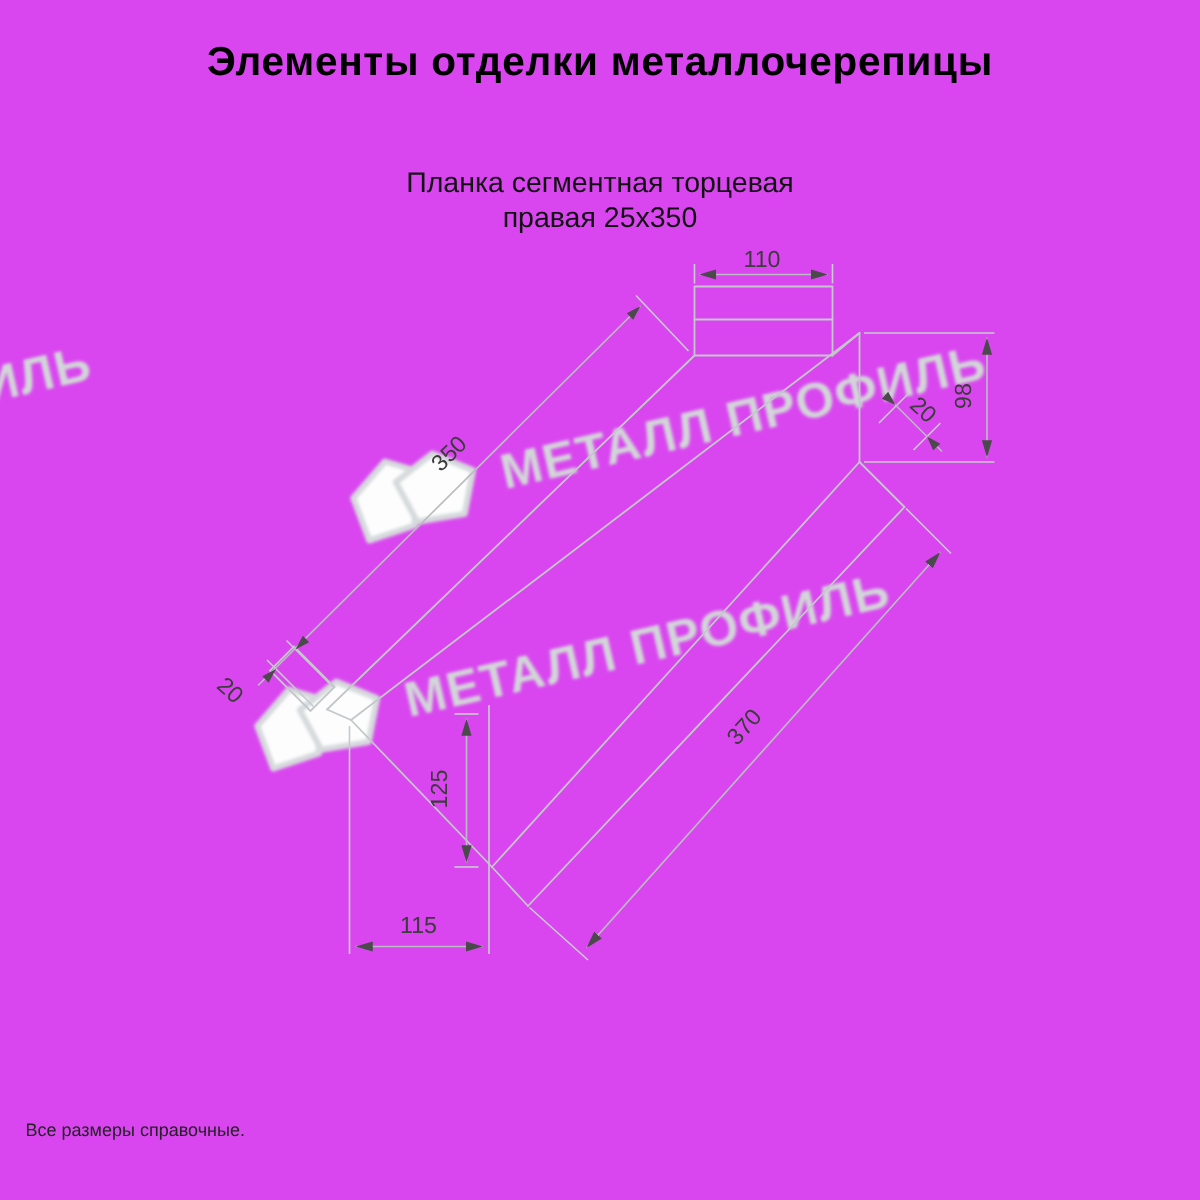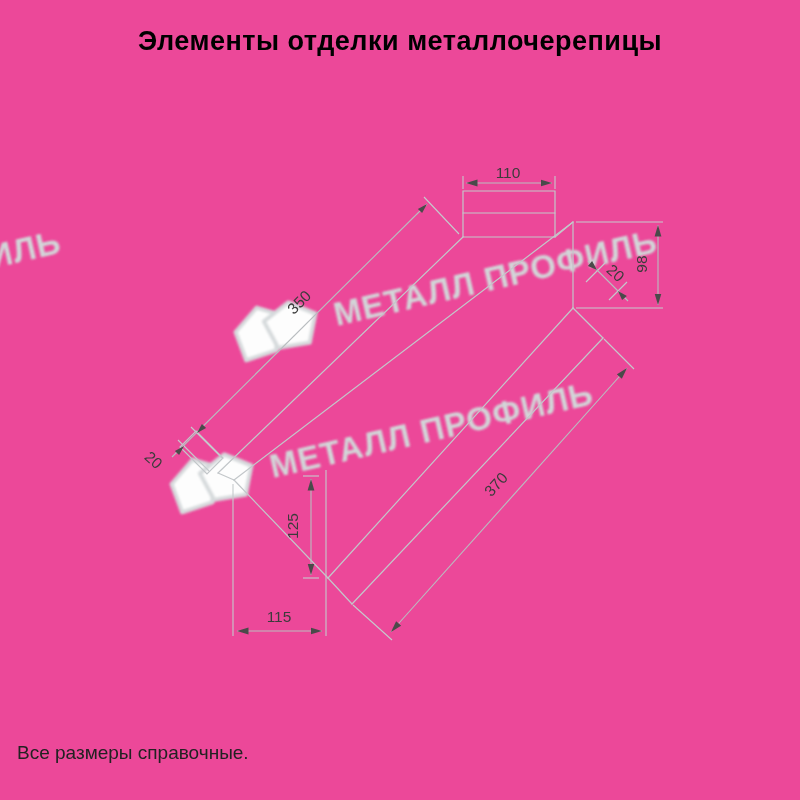--- a/index.html
+++ b/index.html
@@ -1,22 +1,22 @@
 <!DOCTYPE html>
 <html><head>
 <meta charset="utf-8">
 <style>
   html,body{margin:0;padding:0;background:#ffffff;}
-  .page{position:relative;width:800px;height:800px;background:#ec4899;overflow:hidden;
+  .page{position:relative;width:800px;height:800px;background:#d946ef;overflow:hidden;
         font-family:"Liberation Sans",sans-serif;}
   .title{position:absolute;top:26px;left:0;width:800px;text-align:center;
          font-size:27px;font-weight:bold;color:#000;letter-spacing:0.5px;}
   .subtitle{position:absolute;top:111px;left:0;width:800px;text-align:center;
             font-size:19px;line-height:23px;color:#111;}
-  .notes{position:absolute;left:17px;top:740px;font-size:19px;line-height:26px;color:#222;}
+  .notes{position:absolute;left:17px;top:740px;font-size:12px;line-height:26px;color:#222;}
   .notes p{margin:0;}
   .watermark{position:absolute;display:flex;align-items:center;gap:13px;
              transform-origin:0 50%;filter:blur(1.2px);pointer-events:none;}
   .wm-text{font-size:33px;font-weight:bold;letter-spacing:1px;color:#d2d6d8;white-space:nowrap;}
   .wm1{left:232px;top:308px;transform:rotate(-13deg);}
   .wm2{left:168px;top:460px;transform:rotate(-13deg);}
   .wm3{left:-262px;top:297px;transform:rotate(-13deg);}
   svg.draw{position:absolute;left:0;top:0;z-index:3;}
   .part{stroke:#c3c7ca;stroke-width:1.2;fill:none;stroke-linecap:round;}
   .ext{stroke:#c6cacd;stroke-width:1.1;fill:none;}
@@ -24,20 +24,24 @@
   .arr{fill:#4a4a4a;stroke:none;}
   text.dimlbl{fill:#3c3c3c;font-size:15.5px;font-family:"Liberation Sans",sans-serif;}
 </style>
 </head>
 <body>
 
 <div class="page">
 
   <div class="title">Элементы отделки металлочерепицы</div>
 
+  <div class="subtitle">
+    <div>Планка сегментная торцевая</div>
+    <div>правая 25x350</div>
+  </div>
 
   <div class="watermark wm1">
     <svg width="92" height="62" viewBox="0 0 92 62">
       <path d="M5,25 L31,6 L47,15 L41,52 L9,55 Z" fill="#fdfdfd" stroke="#d6dadc" stroke-width="4" stroke-linejoin="round"></path>
       <path d="M35,21 L63,8 L87,25 L75,52 L43,50 Z" fill="#fdfdfd" stroke="#d6dadc" stroke-width="4" stroke-linejoin="round"></path>
     </svg>
     <span class="wm-text">МЕТАЛЛ ПРОФИЛЬ</span>
   </div>
   <div class="watermark wm2">
     <svg width="92" height="62" viewBox="0 0 92 62">

